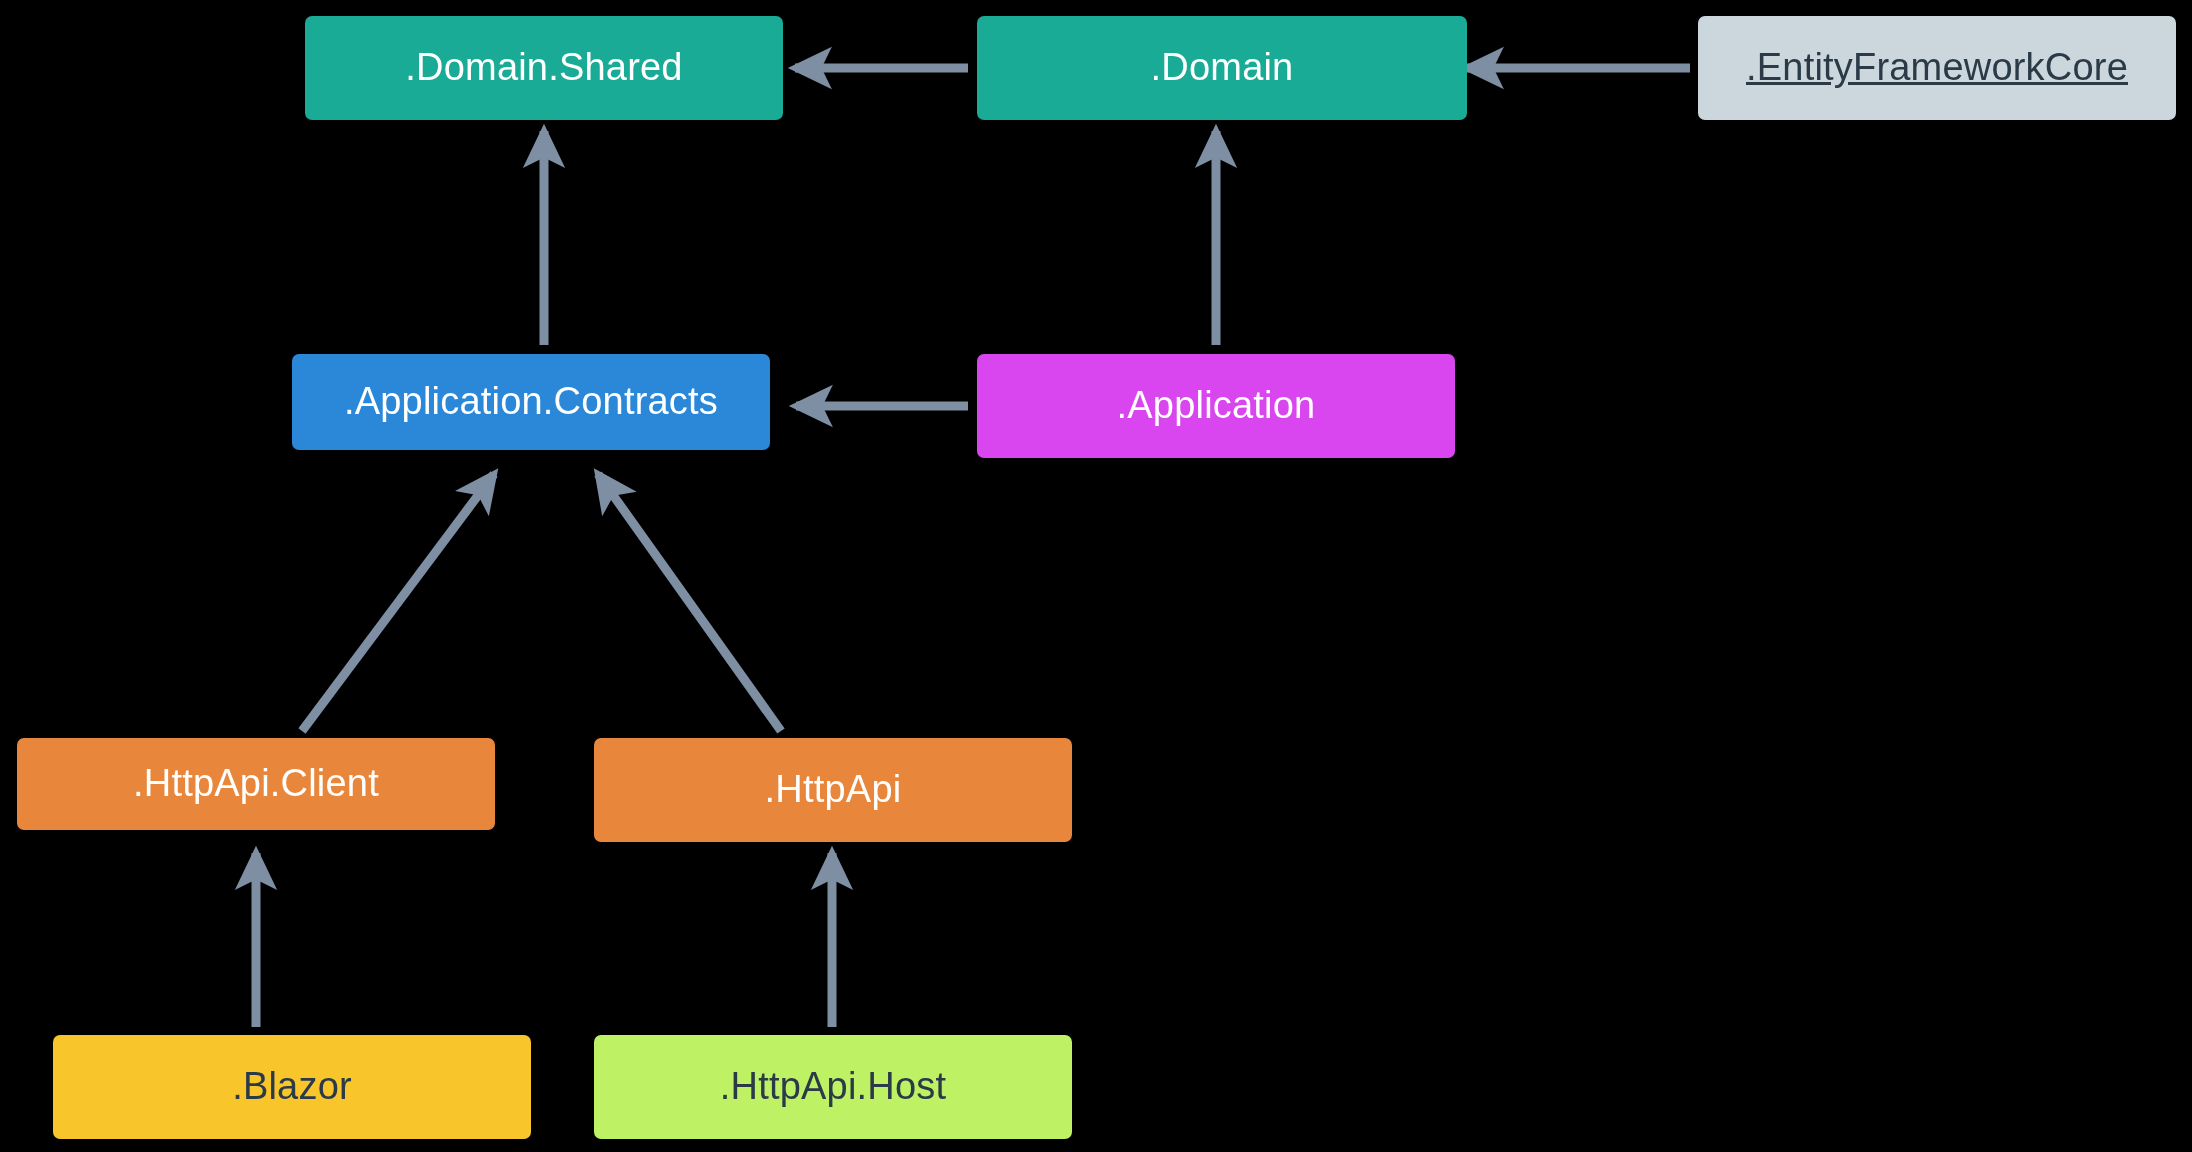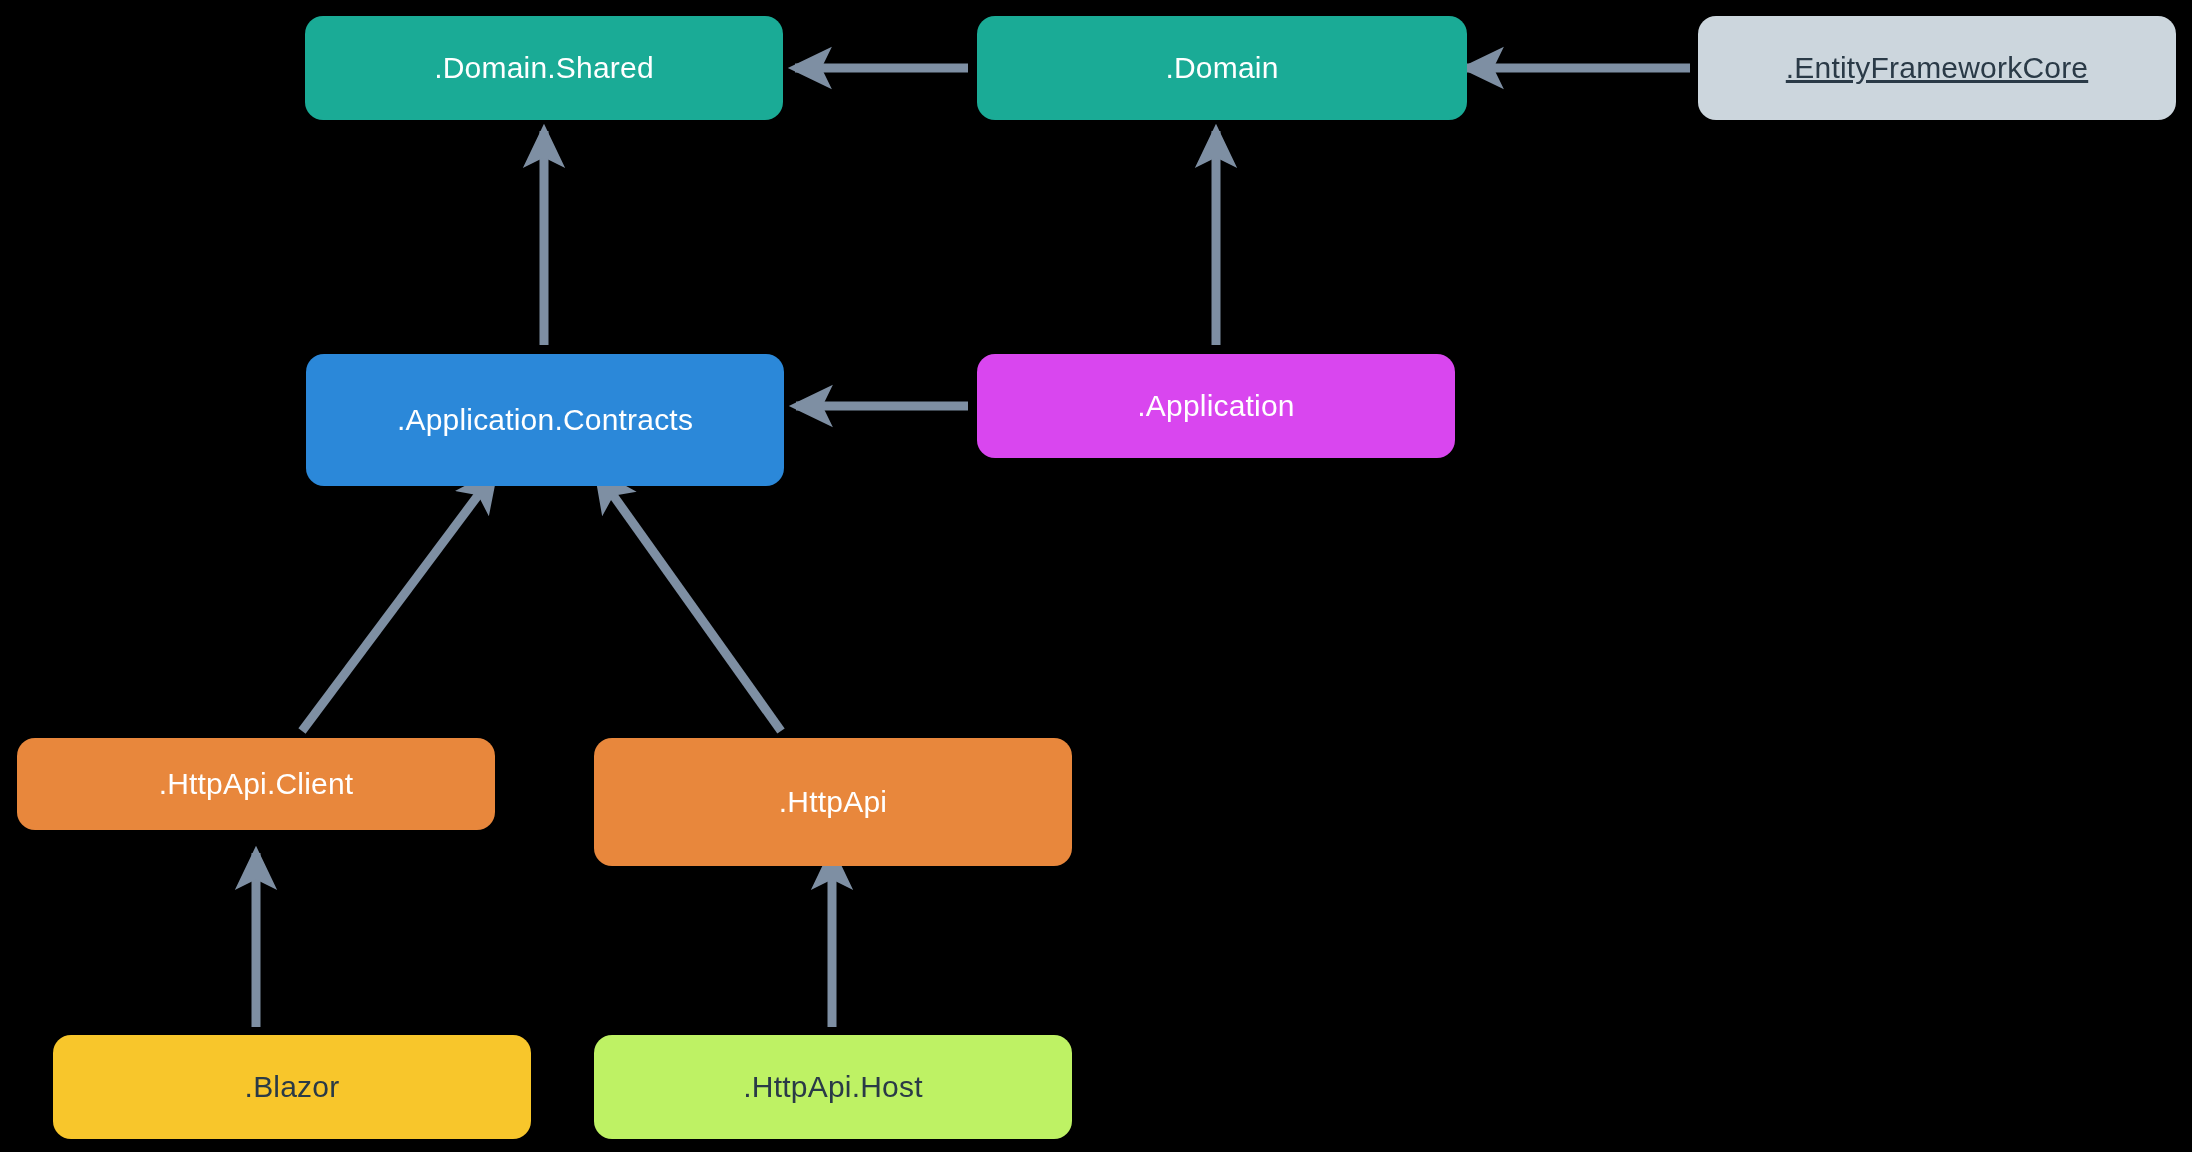--- a/index.html
+++ b/index.html
@@ -22,26 +22,26 @@
     position: absolute;
     left: 0;
     top: 0;
     width: 2192px;
     height: 1152px;
     pointer-events: none;
   }
   .node {
     position: absolute;
     box-sizing: border-box;
-    border-radius: 18px;
+    border-radius: 7px;
     display: flex;
     align-items: center;
     justify-content: center;
     text-align: center;
-    font-size: 30px;
+    font-size: 38px;
     font-weight: 400;
     letter-spacing: 0.2px;
     line-height: 1.15;
     padding: 0 14px;
     white-space: nowrap;
     user-select: none;
   }
   .node-label {
     display: block;
   }
@@ -73,30 +73,30 @@
   <div id="nodes-group">
       <div class="node" style="left: 305px; top: 16px; width: 478px; height: 104px; background: rgb(26, 171, 150); color: rgb(255, 255, 255);">
         <span class="node-label">.Domain.Shared</span>
       </div>
       <div class="node" style="left: 977px; top: 16px; width: 490px; height: 104px; background: rgb(26, 171, 150); color: rgb(255, 255, 255);">
         <span class="node-label">.Domain</span>
       </div>
       <div class="node" style="left: 1698px; top: 16px; width: 478px; height: 104px; background: rgb(204, 214, 221); color: rgb(42, 58, 71); text-decoration: underline;">
         <span class="node-label">.EntityFrameworkCore</span>
       </div>
-      <div class="node" style="left: 306px; top: 354px; width: 478px; height: 132px; background: rgb(43, 136, 217); color: rgb(255, 255, 255);">
+      <div class="node" style="left: 292px; top: 354px; width: 478px; height: 96px; background: rgb(43, 136, 217); color: rgb(255, 255, 255);">
         <span class="node-label">.Application.Contracts</span>
       </div>
       <div class="node" style="left: 977px; top: 354px; width: 478px; height: 104px; background: #d946ef; color: rgb(255, 255, 255);">
         <span class="node-label">.Application</span>
       </div>
       <div class="node" style="left: 17px; top: 738px; width: 478px; height: 92px; background: rgb(232, 135, 60); color: rgb(255, 255, 255);">
         <span class="node-label">.HttpApi.Client</span>
       </div>
-      <div class="node" style="left: 594px; top: 738px; width: 478px; height: 128px; background: rgb(232, 135, 60); color: rgb(255, 255, 255);">
+      <div class="node" style="left: 594px; top: 738px; width: 478px; height: 104px; background: rgb(232, 135, 60); color: rgb(255, 255, 255);">
         <span class="node-label">.HttpApi</span>
       </div>
       <div class="node" style="left: 18px; top: 1035px; width: 478px; height: 104px; background: rgb(248, 198, 43); color: rgb(42, 58, 71); margin-left: 35px;">
         <span class="node-label">.Blazor</span>
       </div>
       <div class="node" style="left: 594px; top: 1035px; width: 478px; height: 104px; background: #bef264; color: rgb(42, 58, 71);">
         <span class="node-label">.HttpApi.Host</span>
       </div>
     </div>
 

